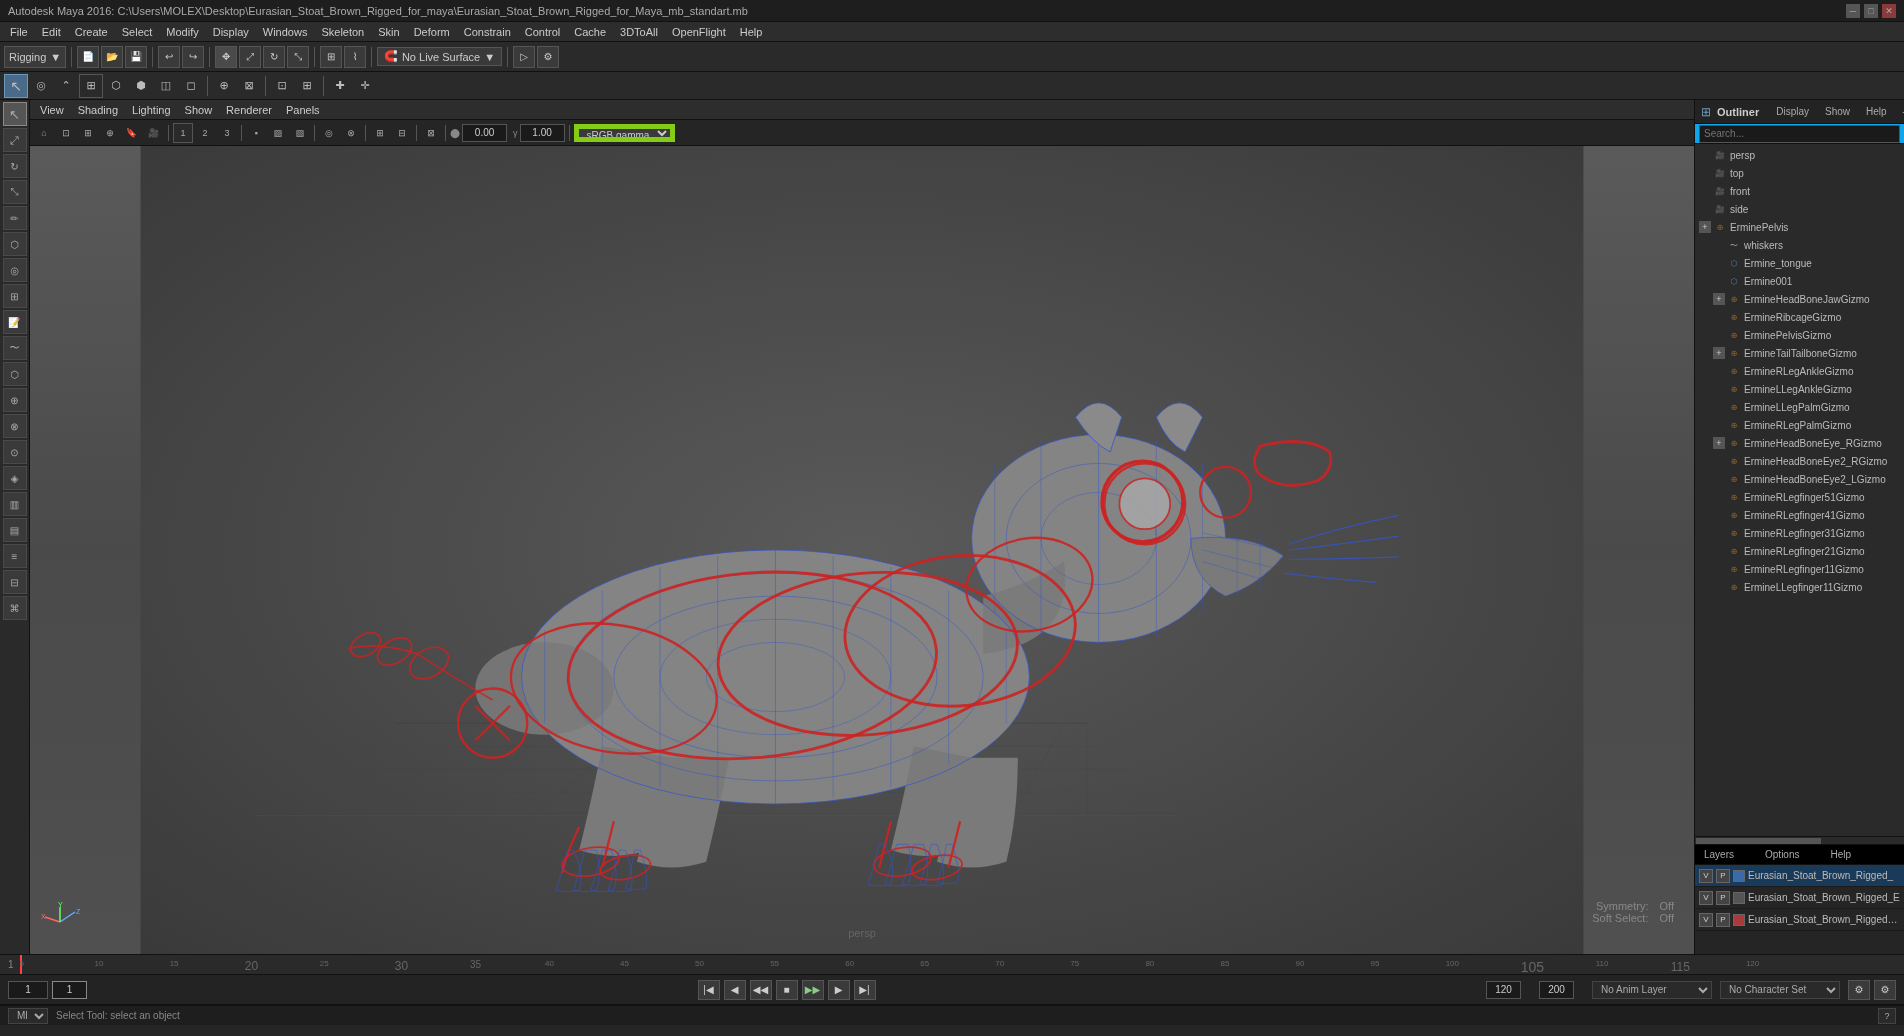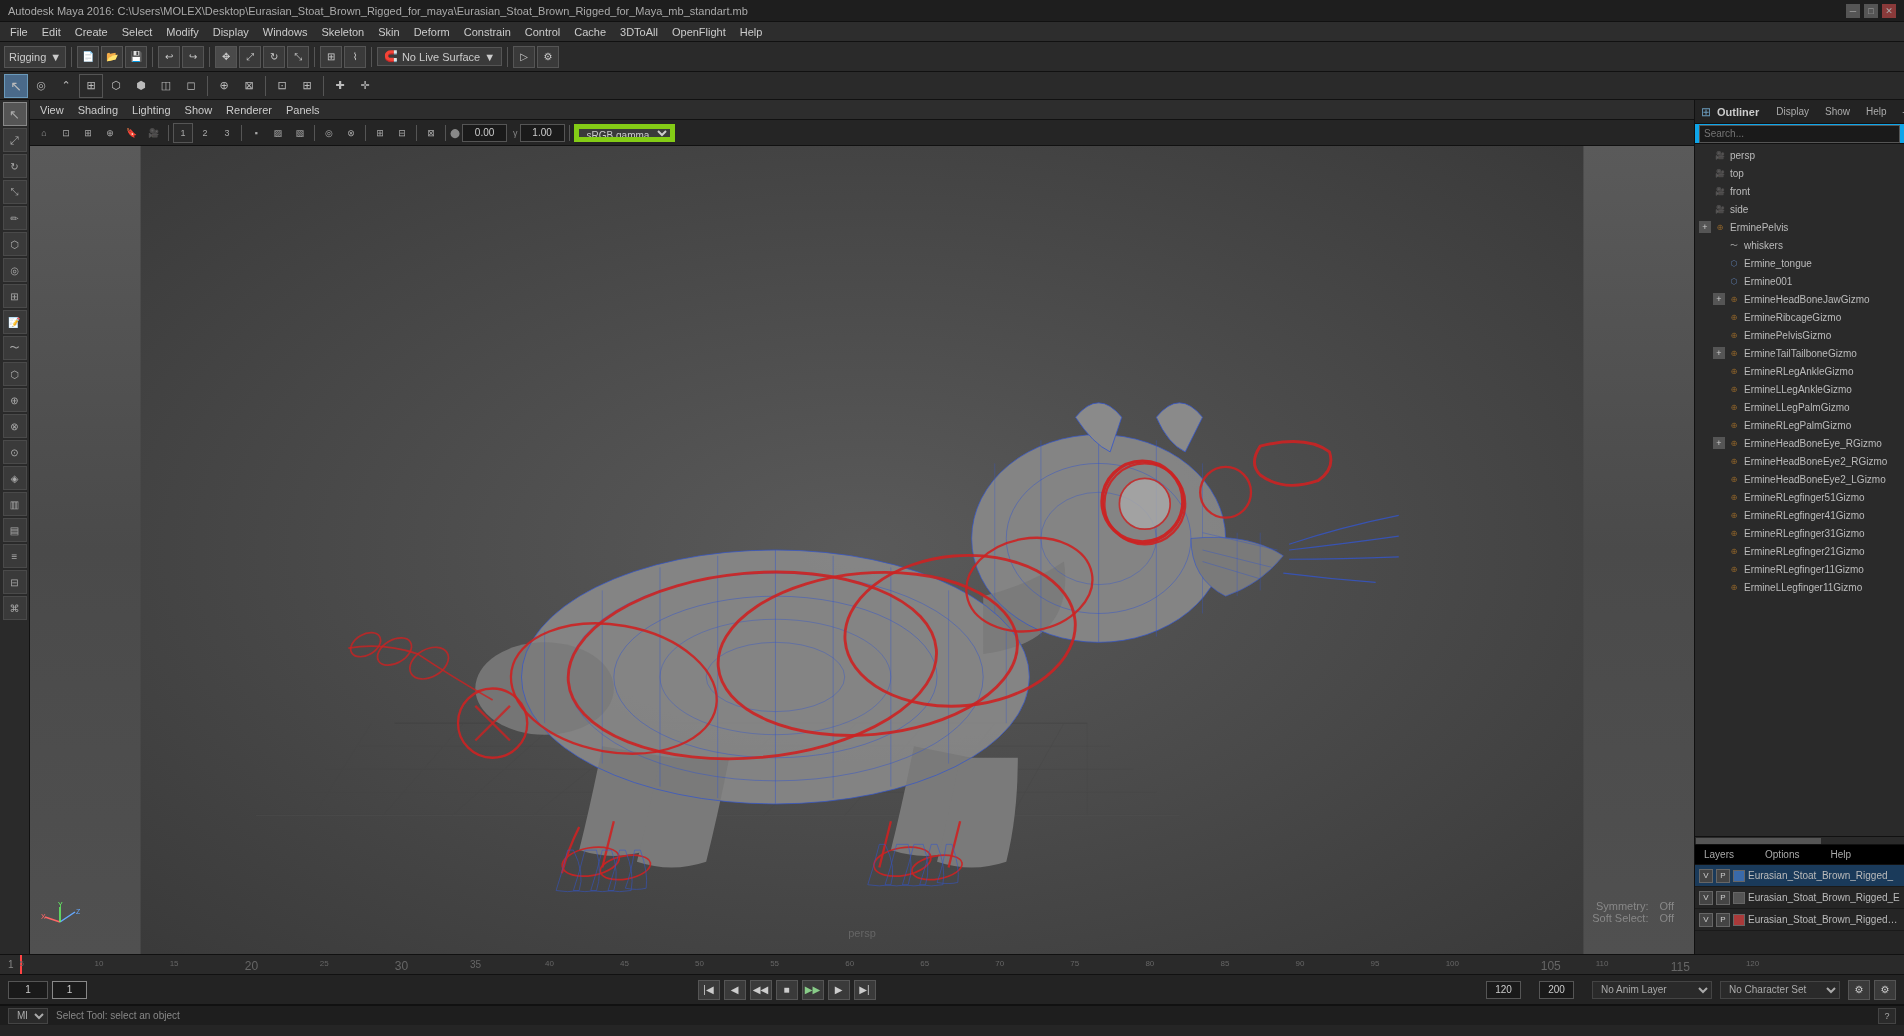--- a/index.html
+++ b/index.html
@@ -1126,21 +1126,21 @@
       <span style="position:absolute;left:40%;top:4px;font-size:8px;color:#666;">55</span>
       <span style="position:absolute;left:44%;top:4px;font-size:8px;color:#666;">60</span>
       <span style="position:absolute;left:48%;top:4px;font-size:8px;color:#666;">65</span>
       <span style="position:absolute;left:52%;top:4px;font-size:8px;color:#666;">70</span>
       <span style="position:absolute;left:56%;top:4px;font-size:8px;color:#666;">75</span>
       <span style="position:absolute;left:60%;top:4px;font-size:8px;color:#666;">80</span>
       <span style="position:absolute;left:64%;top:4px;font-size:8px;color:#666;">85</span>
       <span style="position:absolute;left:68%;top:4px;font-size:8px;color:#666;">90</span>
       <span style="position:absolute;left:72%;top:4px;font-size:8px;color:#666;">95</span>
       <span style="position:absolute;left:76%;top:4px;font-size:8px;color:#666;">100</span>
-      <span style="position:absolute;left:80%;top:4px;font-size:12px;color:#666;margin-left:20px;">105</span>
+      <span style="position:absolute;left:80%;top:4px;font-size:14px;color:#666;">105</span>
       <span style="position:absolute;left:84%;top:4px;font-size:8px;color:#666;">110</span>
       <span style="position:absolute;left:88%;top:5px;font-size:12px;color:#666;">115</span>
       <span style="position:absolute;left:92%;top:4px;font-size:8px;color:#666;">120</span>
     </div>
   </div>
 
   <div id="playback-controls">
     <input class="frame-input" type="text" value="1" style="">
     <input class="frame-input" type="text" value="1" style="background: rgb(26, 26, 26); border-color: rgb(136, 136, 136); width: 35px;">
     <span style="flex:1;"></span>

